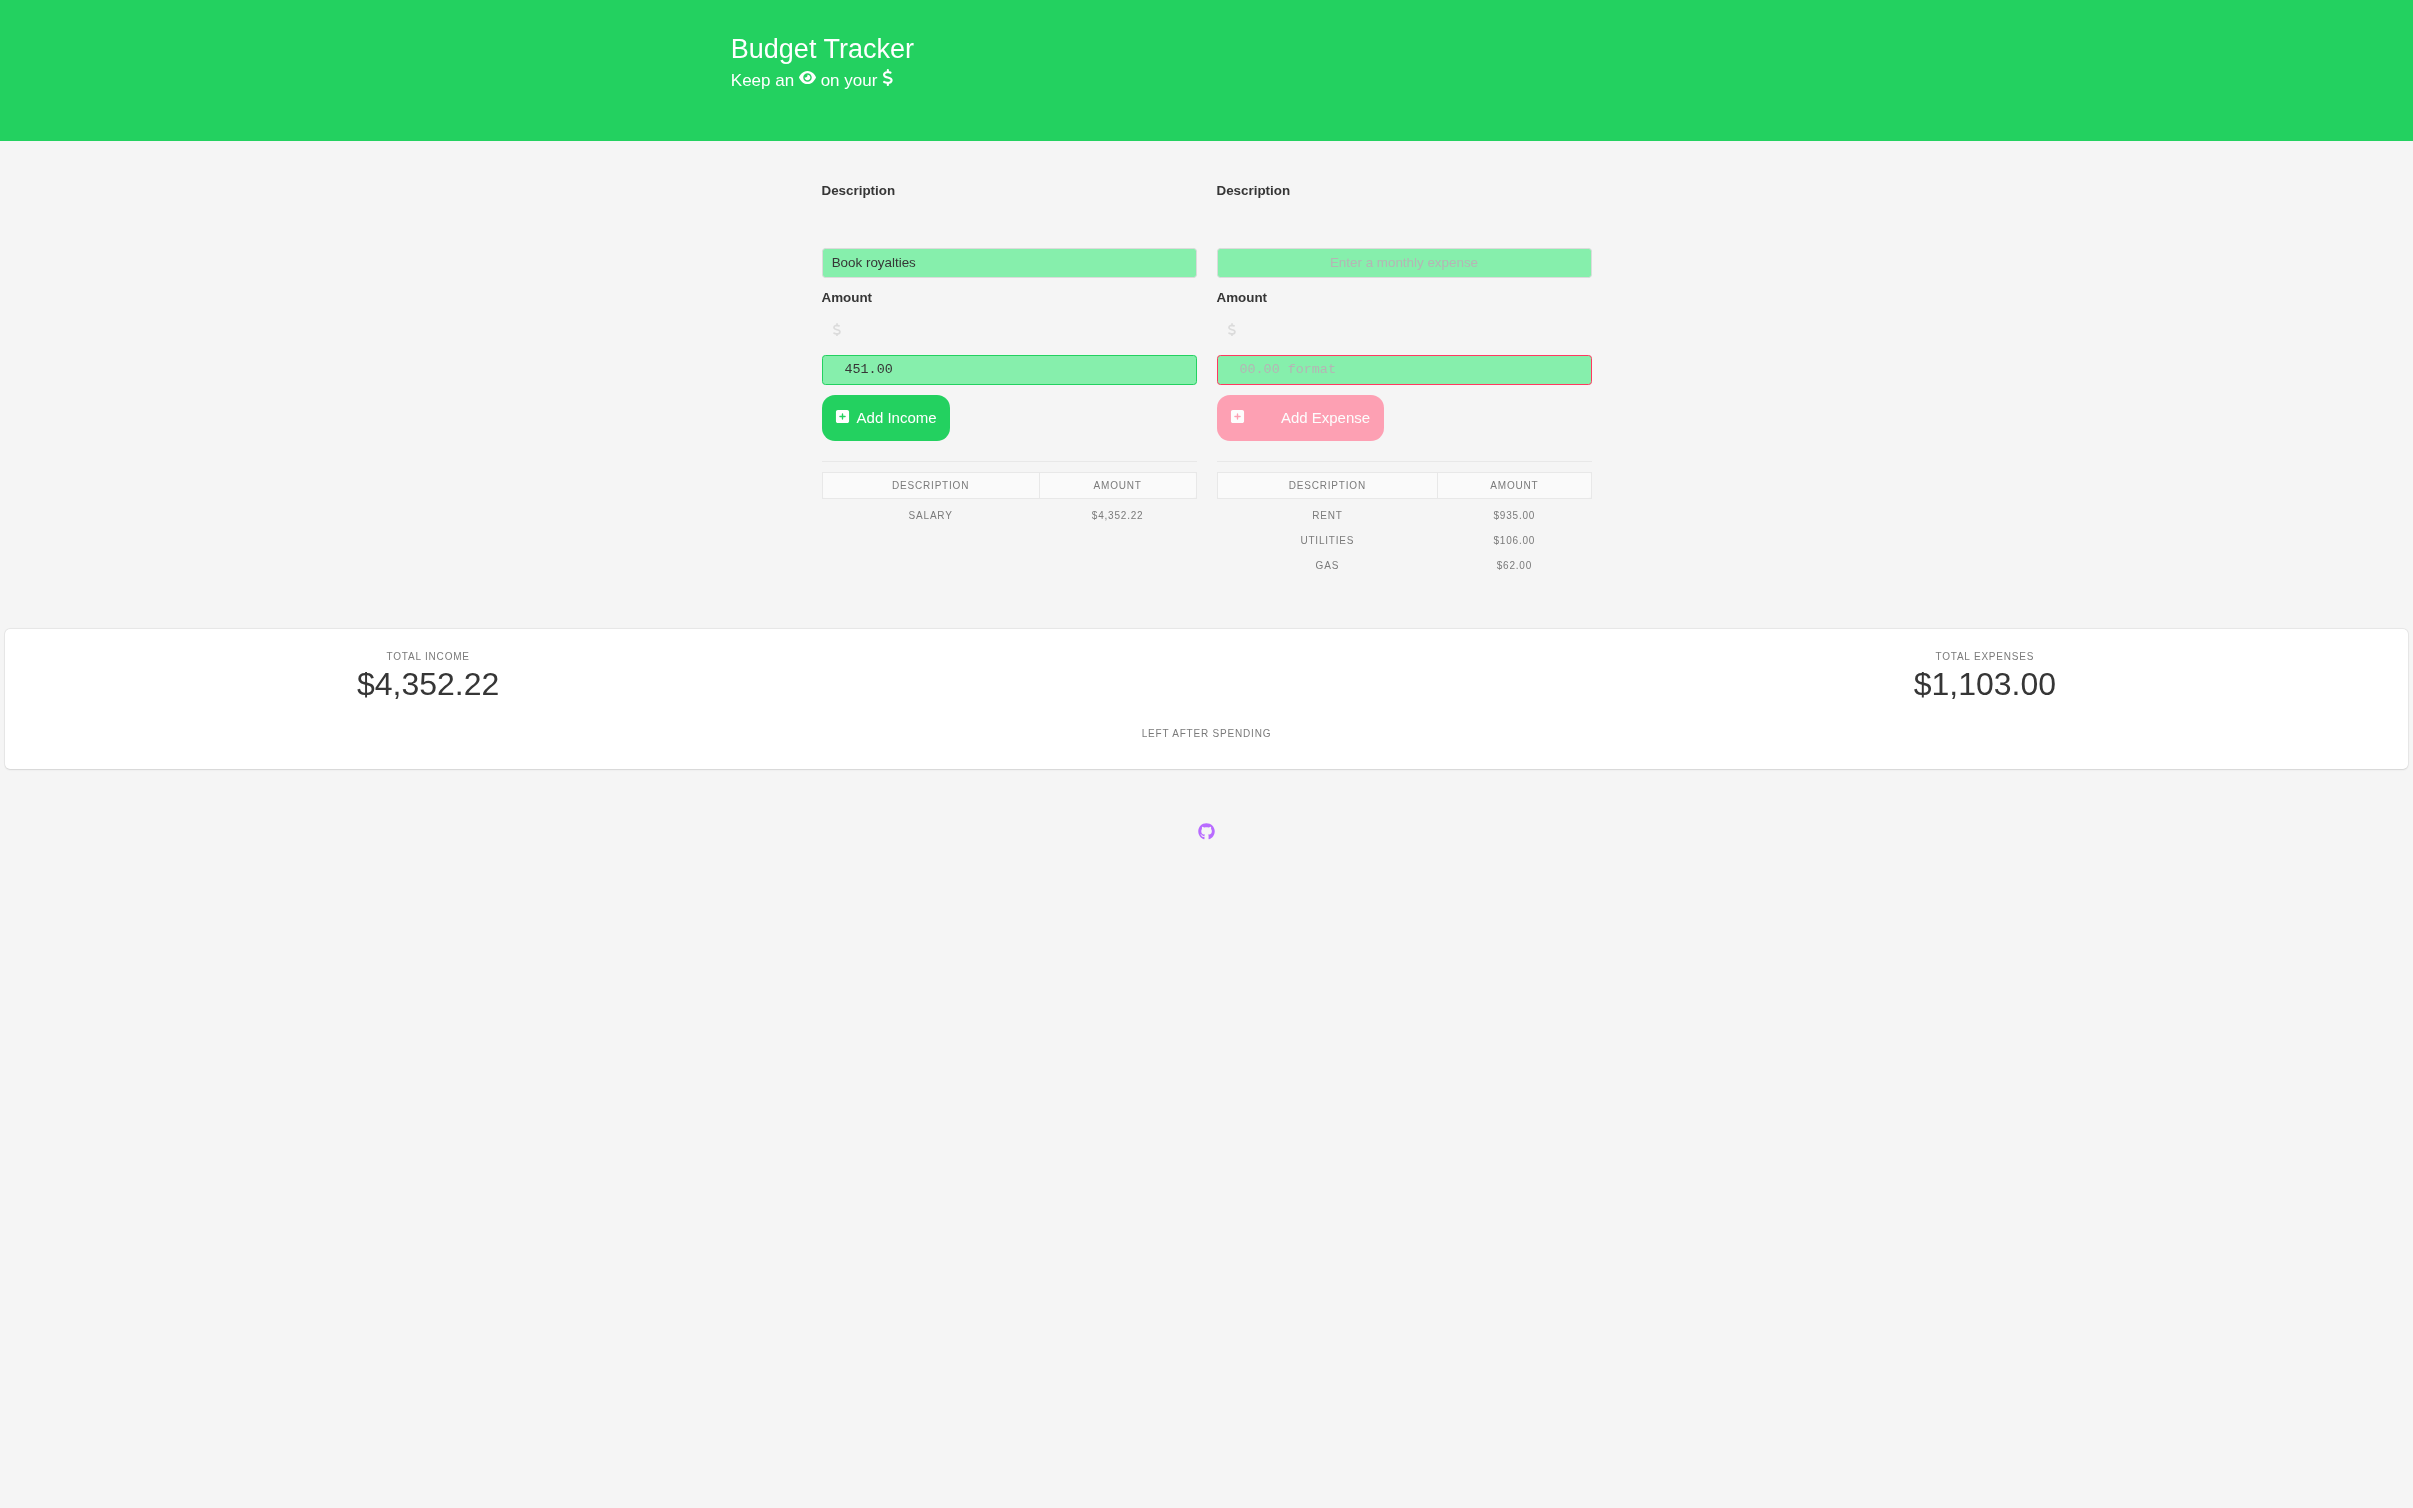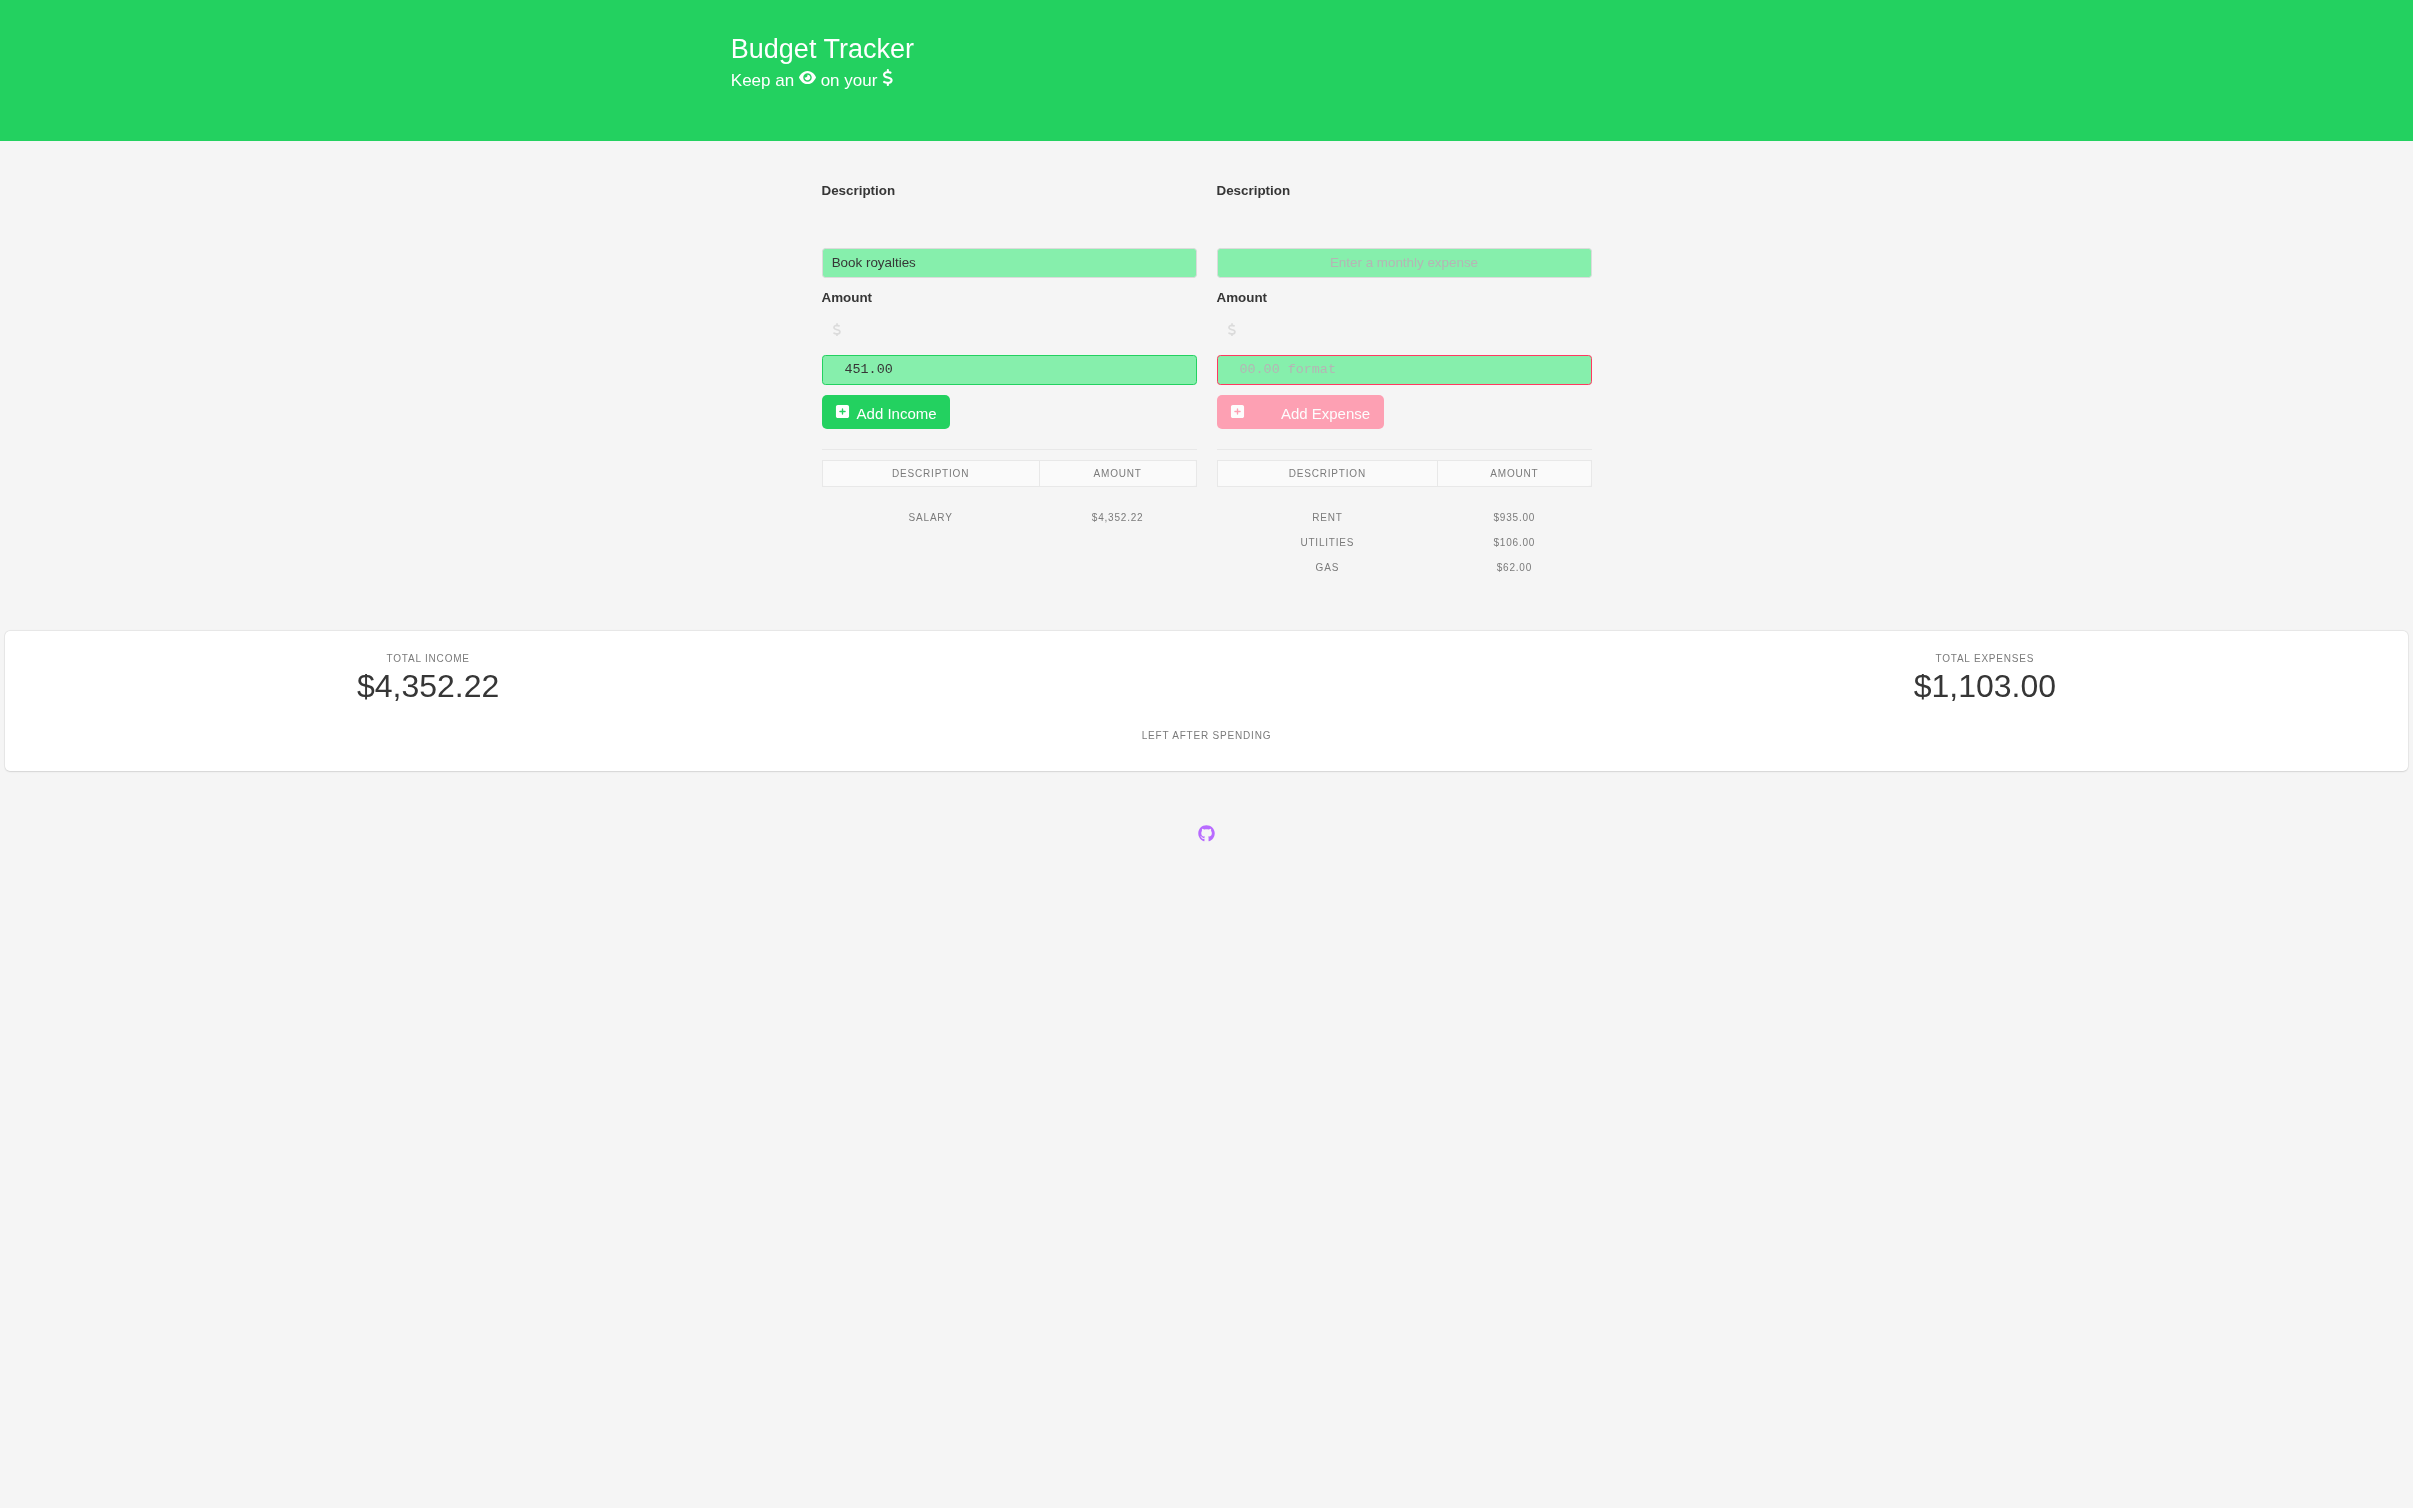--- a/index.html
+++ b/index.html
@@ -82,29 +82,29 @@
       color: #dbdbdb;
       pointer-events: none;
     }
     .has-icon .icon-left svg { fill: #dbdbdb; }
 
     .input.is-success { border-color: #23d160; }
     .input.is-danger { border-color: #ff3860; }
 
     .button {
       display: inline-flex;
-      align-items: flex-end;
+      align-items: center;
       gap: 6.7px;
       padding: 6.7px 13.4px;
       font-size: 15px;
       border: none;
-      border-radius: 5px;
+      border-radius: 13px;
       cursor: pointer;
       color: #fff;
-      height: 34px;
+      height: 46px;
     }
     .button svg { fill: #fff; }
     .button.primary { background: #23d160; }
     .button.danger { background: #ff3860; }
     .button.danger[disabled] { background: #ff92a8; opacity: .85; cursor: not-allowed; gap: 36px; }
 
     hr {
       border: none;
       border-top: 0.8px solid #e8e8e8;
       margin: 20px 0 10px;
@@ -126,21 +126,21 @@
       text-align: center;
     }
     .ledger thead th:first-child { border-top-left-radius: 3.4px; border-bottom-left-radius: 3.4px; }
     .ledger thead th:last-child { border-top-right-radius: 3.4px; border-bottom-right-radius: 3.4px; border-left: none; }
     .ledger thead th + th { border-left: none; }
     .ledger tbody td {
       padding: 5px 8.4px;
       text-align: center;
       text-transform: uppercase;
     }
-    .ledger tbody tr:first-child td { padding-top: 23px; }
+    .ledger tbody tr:first-child td { padding-top: 9px; }
 
     .card {
       background: #fff;
       border-radius: 5px;
       box-shadow: 0 0.8px 1.7px rgba(10,10,10,.1), 0 0 0 0.8px rgba(10,10,10,.05);
       margin: 34px auto 0;
       width: calc(100% - 5px);
       max-width: none;
       padding: 20px 34px 25px;
       text-align: center;

